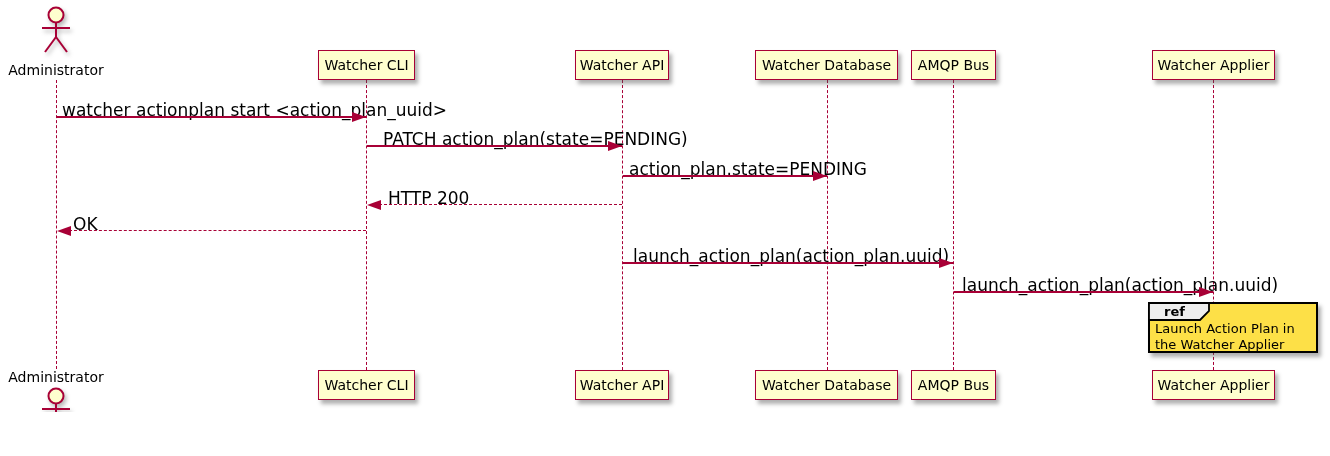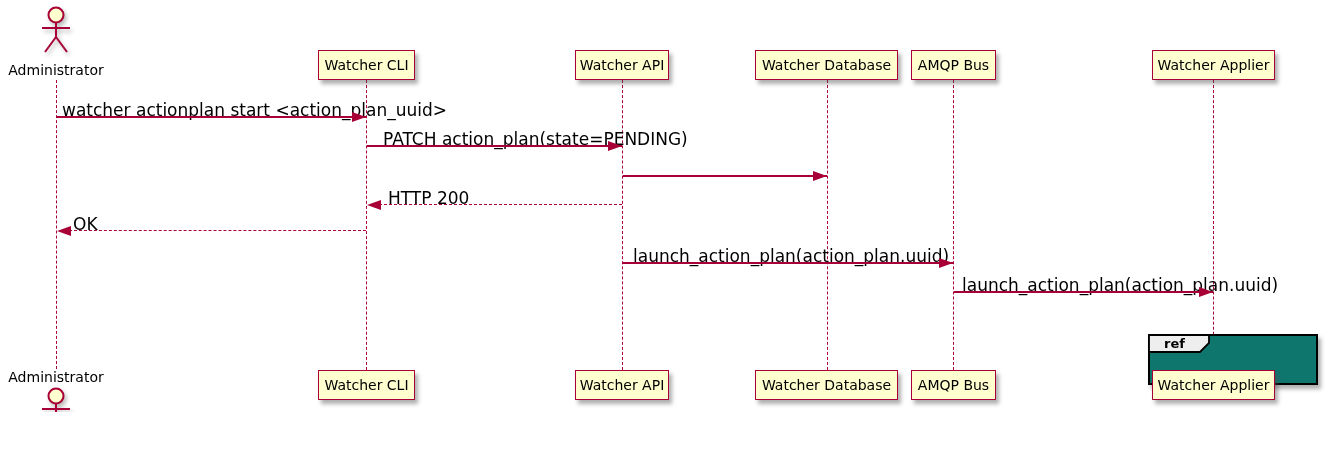--- a/index.html
+++ b/index.html
@@ -40,22 +40,22 @@
   .arrow{position:absolute;width:0;height:0;}
   .arrow.right{
     border-top:5px solid transparent;border-bottom:5px solid transparent;
     border-left:14px solid var(--line-color);
   }
   .arrow.left{
     border-top:5px solid transparent;border-bottom:5px solid transparent;
     border-right:14px solid var(--line-color);
   }
   .ref-box{
-    position:absolute;background:#0f766e;border:2px solid var(--ref-border);
-    box-shadow:3px 4px 4px rgba(80,80,80,0.45);box-sizing:border-box;margin-top:32px;
+    position:absolute;background:#fde047;border:2px solid var(--ref-border);
+    box-shadow:3px 4px 4px rgba(80,80,80,0.45);box-sizing:border-box;
   }
   .ref-pentagon{position:absolute;left:-2px;top:-2px;}
   .ref-keyword{
     position:absolute;left:14px;top:0px;font-size:13px;font-weight:bold;
   }
   .ref-text{
     position:absolute;left:5px;top:17px;width:158px;
     font-size:13px;line-height:16px;
   }
 </style>
@@ -97,20 +97,21 @@
     </div>
 
   <div class="msg-label" style="left:62px;top:100px">watcher actionplan start &lt;action_plan_uuid&gt;</div>
   <div class="msg-line solid" style="left:57px;top:116px;width:309px"></div>
   <div class="arrow right" style="left:352px;top:112px"></div>
 
   <div class="msg-label" style="left:383px;top:129px">PATCH action_plan(state=PENDING)</div>
   <div class="msg-line solid" style="left:367px;top:145px;width:255px"></div>
   <div class="arrow right" style="left:608px;top:141px"></div>
 
+  <div class="msg-label" style="left:629px;top:159px">action_plan.state=PENDING</div>
   <div class="msg-line solid" style="left:623px;top:175px;width:204px"></div>
   <div class="arrow right" style="left:813px;top:171px"></div>
 
   <div class="msg-label" style="left:388px;top:188px">HTTP 200</div>
   <div class="msg-line dashed" style="left:379px;top:204px;width:243px"></div>
   <div class="arrow left" style="left:367px;top:200px"></div>
 
   <div class="msg-label" style="left:73px;top:214px">OK</div>
   <div class="msg-line dashed" style="left:69px;top:230px;width:297px"></div>
   <div class="arrow left" style="left:57px;top:226px"></div>
@@ -121,20 +122,21 @@
 
   <div class="msg-label" style="left:962px;top:275px">launch_action_plan(action_plan.uuid)</div>
   <div class="msg-line solid" style="left:954px;top:291px;width:259px"></div>
   <div class="arrow right" style="left:1199px;top:287px"></div>
 
   <div class="ref-box" style="left:1148px;top:302px;width:170px;height:51px">
     <svg class="ref-pentagon" width="62" height="19" viewBox="0 0 62 19">
       <path d="M1,1 H61 V9 L52,18 H1 Z" fill="#EEEEEE" stroke="#000000" stroke-width="1.8"></path>
     </svg>
     <span class="ref-keyword">ref</span>
+    <div class="ref-text">Launch Action Plan in the Watcher Applier</div>
   </div>
 
   <div class="pbox" style="left:318px;top:370px;width:97px">
       <span>Watcher CLI</span>
     </div>
   <div class="pbox" style="left:575px;top:370px;width:94px">
       <span>Watcher API</span>
     </div>
   <div class="pbox" style="left:755px;top:370px;width:143px">
       <span>Watcher Database</span>

